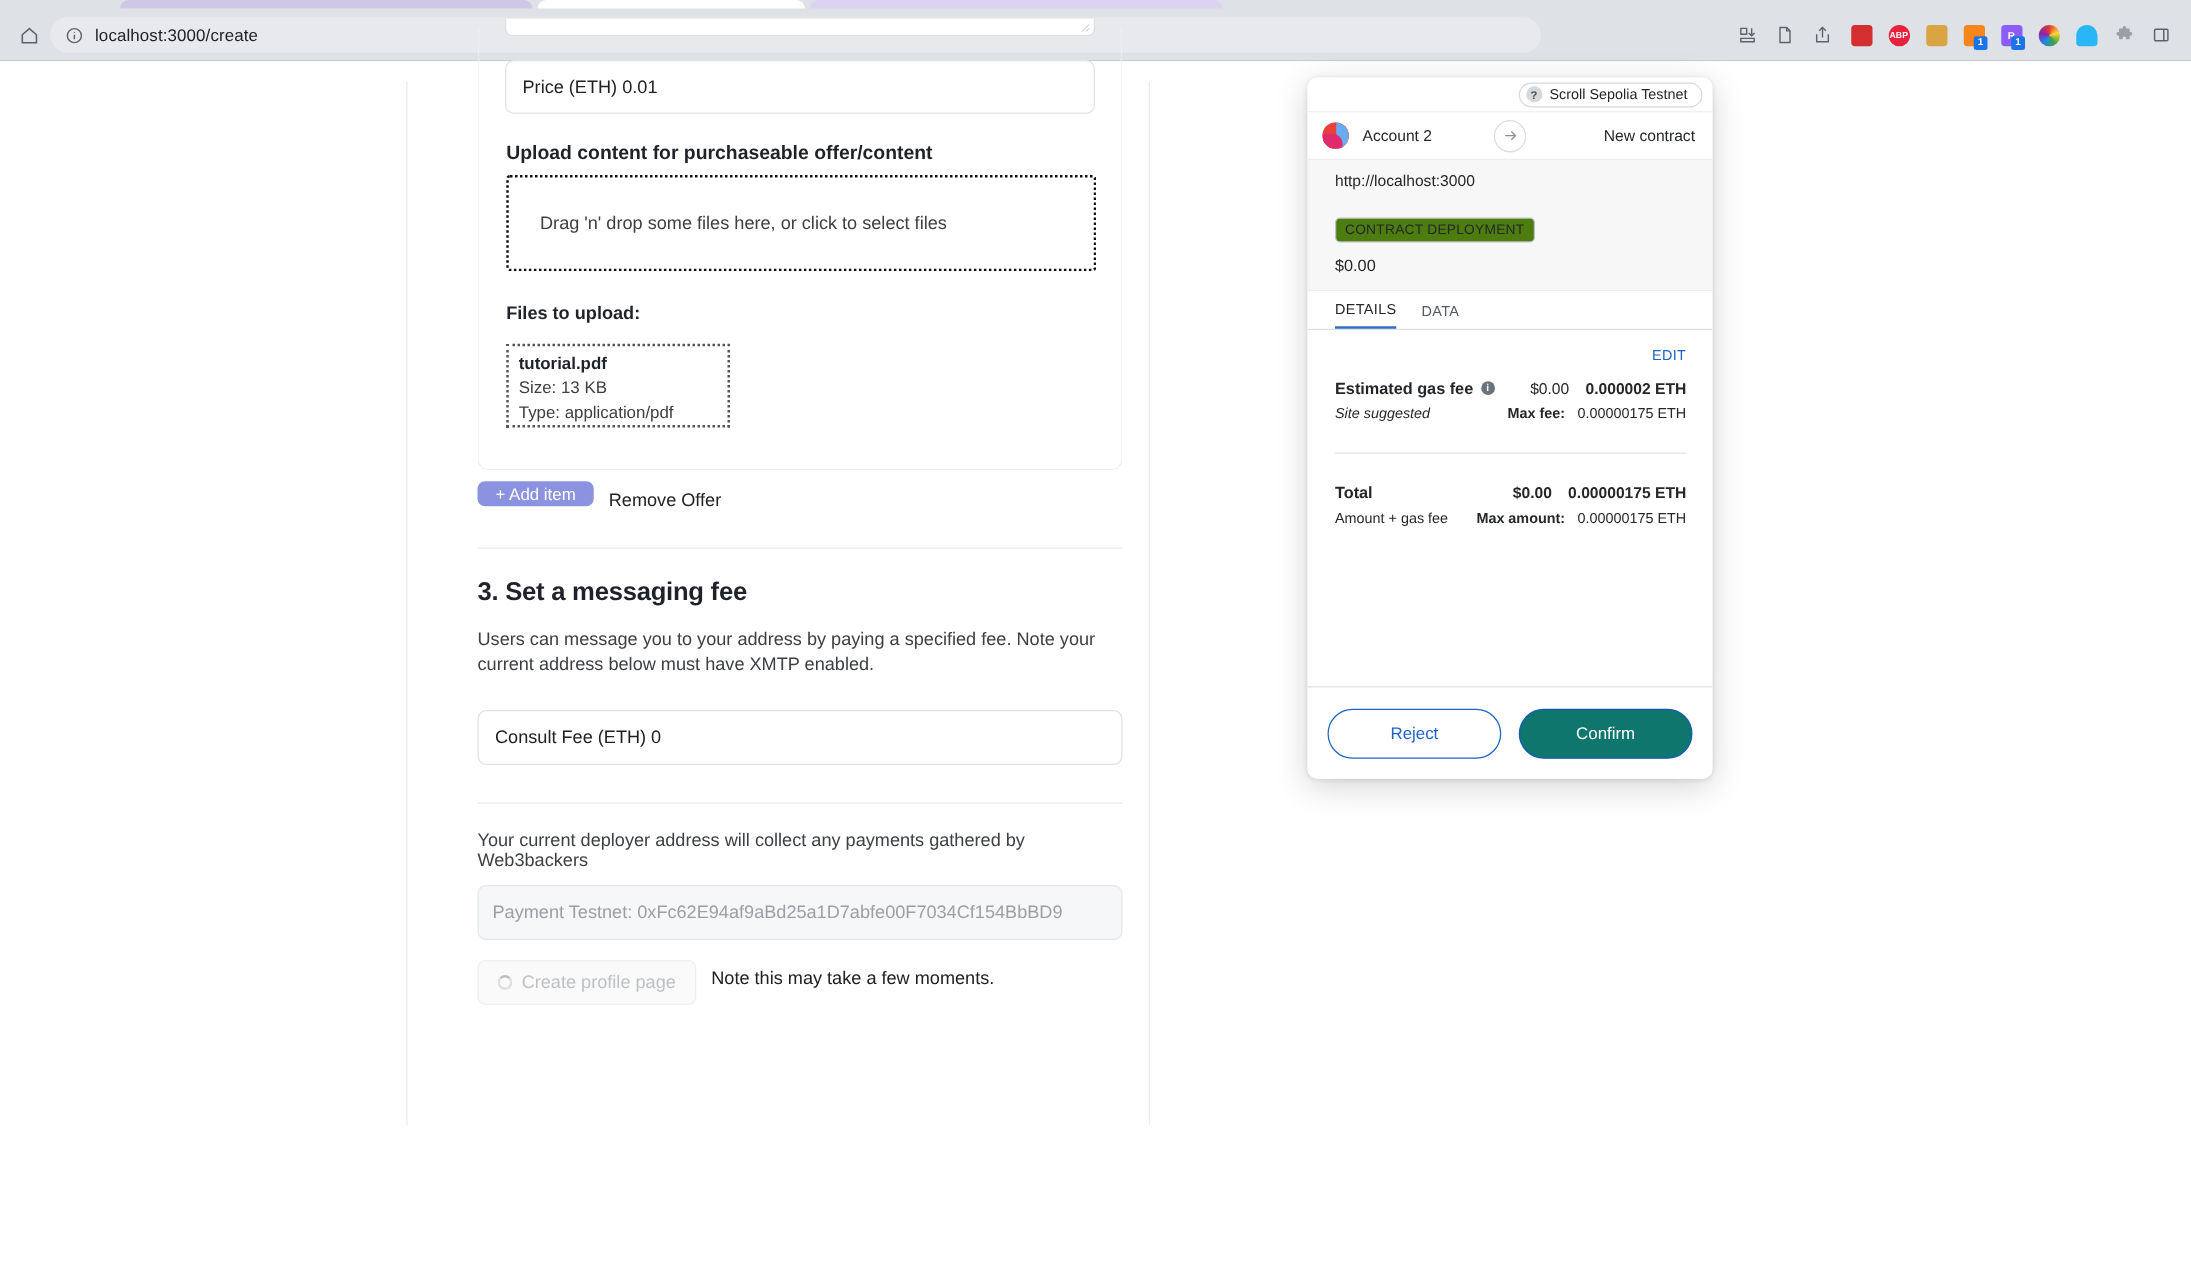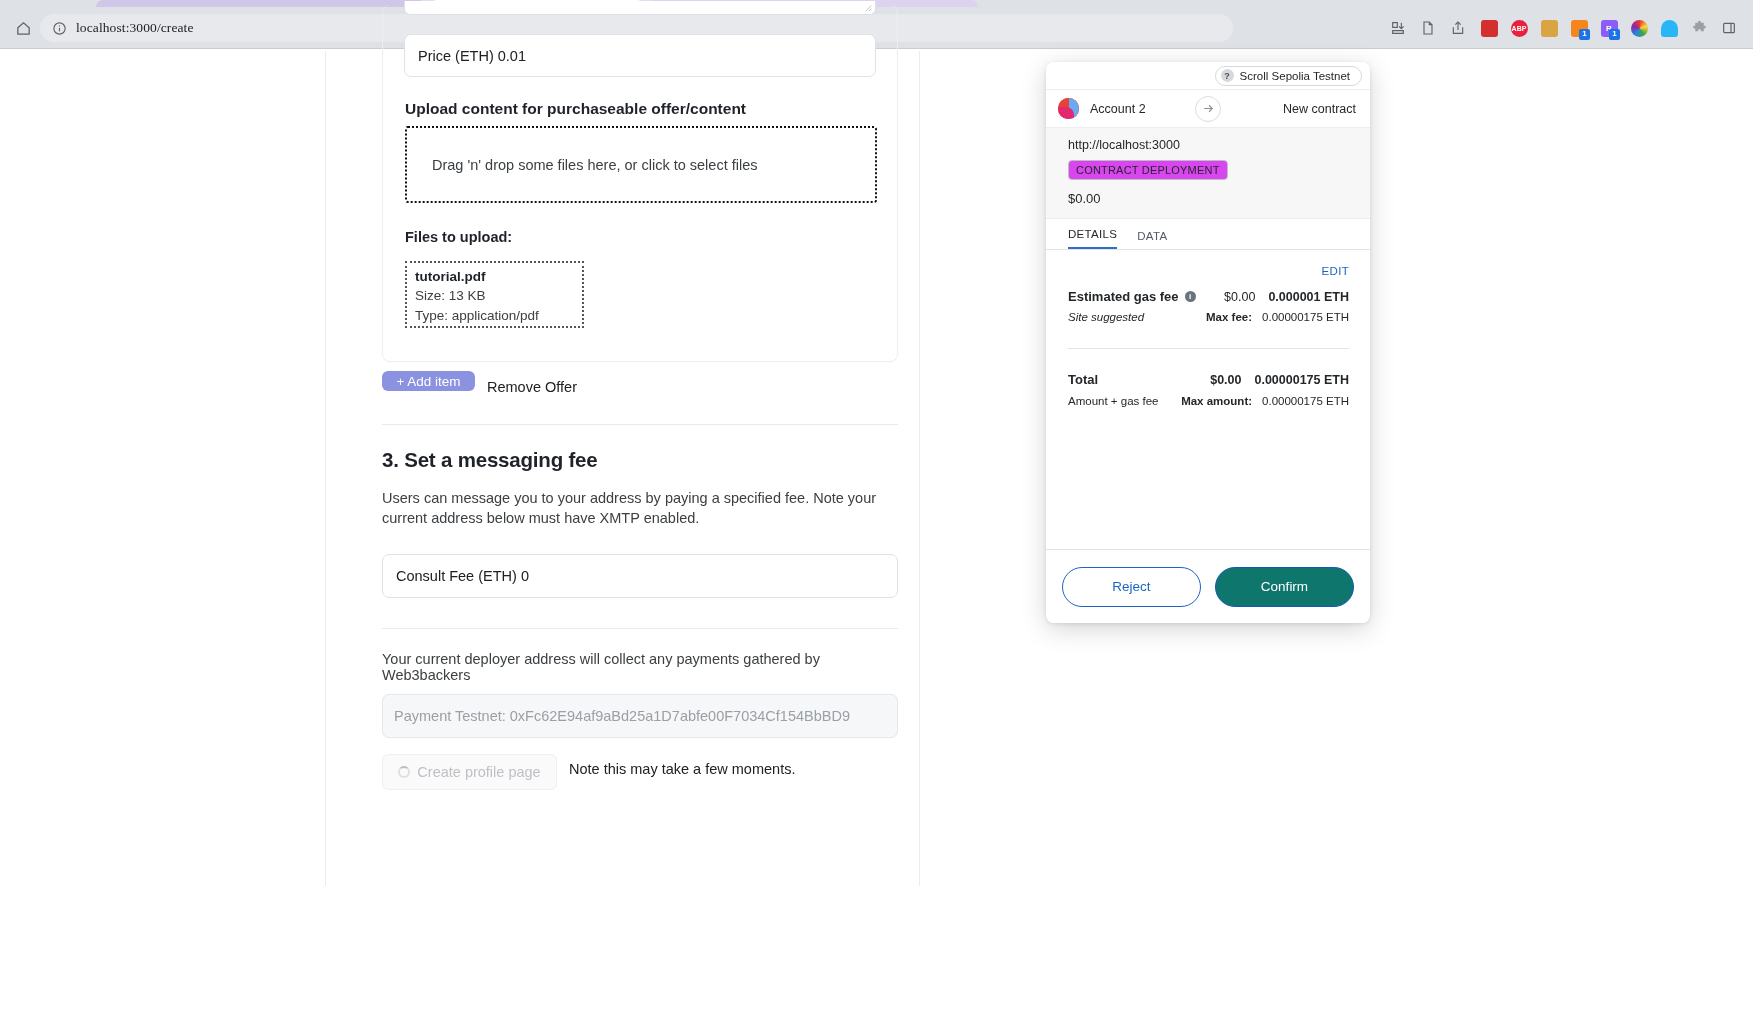--- a/index.html
+++ b/index.html
@@ -21,38 +21,38 @@
   .toolbar { position: absolute; top: 7px; left: 0; width: 1753px; height: 42px; background: #dee1e6; display: flex; align-items: center; }
   .home-btn { width: 34px; height: 30px; margin-left: 6px; display: flex; align-items: center; justify-content: center; border-radius: 6px; cursor: pointer; }
   .home-btn svg { width: 17px; height: 17px; }
 
   .omnibox {
     position: absolute; left: 40px; top: 7px; height: 28px; width: 1193px;
     background: #e7e9ec; border-radius: 14px; display: flex; align-items: center; padding-left: 12px;
     cursor: text;
   }
   .omnibox .info-ic { width: 15px; height: 15px; flex: 0 0 15px; margin-right: 9px; }
-  .omnibox .url-text { font-size: 13.5px; color: #202124; letter-spacing: 0.1px; font-family: Liberation Serif, serif; }
+  .omnibox .url-text { font-size: 13.5px; color: #202124; letter-spacing: 0.1px; }
 
   .tool-icons { position: absolute; right: 0; top: 7px; height: 28px; display: flex; align-items: center; gap: 0; }
   .t-ic { width: 30px; height: 28px; display: flex; align-items: center; justify-content: center; cursor: pointer; }
   .t-ic svg { width: 16px; height: 16px; }
 
   .ext-icons { position: absolute; right: 10px; top: 6px; height: 30px; display: flex; align-items: center; gap: 2px; }
   .ext { width: 28px; height: 30px; display: flex; align-items: center; justify-content: center; position: relative; cursor: pointer; }
   .ext-sq { width: 17px; height: 17px; border-radius: 3px; display: flex; align-items: center; justify-content: center; font-size: 8px; font-weight: bold; color: #fff; }
   .ext-badge { position: absolute; right: 3px; bottom: 3px; background: #1a73e8; color: #fff; font-size: 8px; line-height: 10px; min-width: 11px; height: 11px; border-radius: 2px; text-align: center; font-weight: bold; }
 
   .chrome-bottom-line { position: absolute; top: 48px; left: 0; width: 1753px; height: 1px; background: #c9ccd1; }
 
   
   .page { position: absolute; top: 49px; left: 0; width: 1753px; height: 966px; background: #ffffff; }
 
   .content-shell {
-    position: absolute; left: 325px; top: 2px; width: 595px; min-height: 835px;
+    position: absolute; left: 325px; top: 16px; width: 595px; min-height: 835px;
     background: #ffffff; border-left: 1px solid #ececec; border-right: 1px solid #ececec;
   }
   .card {
     position: absolute; left: 18px; top: -46px; width: 559px;
     background: #fff;
   }
 
   
   .offer-box { position: absolute; left: 38px; top: 0px; width: 516px; border: 1px solid #eceff1; border-radius: 8px; border-top: none; height: 357px; }
 
@@ -155,21 +155,21 @@
     border-radius: 50%; border: 1px solid #dcdcdc; background: #fff;
     display: flex; align-items: center; justify-content: center;
   }
   .arrow-circle svg { width: 13px; height: 13px; }
   .contract-name { position: absolute; right: 14px; font-size: 12.5px; color: #24272a; }
 
   .mm-meta { background: #f7f7f7; padding: 10px 22px 12px 22px; border-bottom: 1px solid #ededed; }
   .mm-origin { font-size: 12.5px; color: #24272a; margin-bottom: 8px; }
   .mm-deploy-badge {
     display: inline-block; border: 1px solid #bbc0c5; border-radius: 4px;
-    padding: 3px 7px; font-size: 11px; color: #24272a; letter-spacing: .2px; background: #d946ef;
+    padding: 3px 7px; font-size: 11px; color: #24272a; letter-spacing: .2px; background: #4d7c0f; margin-top: 14px;
   }
   .mm-amount { font-size: 13px; color: #24272a; margin-top: 11px; font-weight: 400; }
 
   .mm-tabs { height: 31px; display: flex; align-items: flex-end; border-bottom: 1px solid #e2e2e2; padding-left: 22px; gap: 20px; background: #fff; }
   .mm-tab { font-size: 11.5px; color: #535a61; padding-bottom: 7px; cursor: pointer; letter-spacing: .3px; }
   .mm-tab.active { color: #24272a; border-bottom: 2px solid #2c6fc4; font-weight: 400; }
 
   .mm-body { position: relative; height: 278px; background: #fff; padding: 0 22px; }
   .mm-edit { position: absolute; right: 21px; top: 15px; font-size: 11.5px; color: #1c64c4; cursor: pointer; letter-spacing: .3px; }
 
@@ -391,21 +391,21 @@
 
   <div class="mm-body">
     <div class="mm-edit">EDIT</div>
 
     <div class="gas-block">
       <div class="gas-row1">
         <span class="gas-label">Estimated gas fee</span>
         <span class="info-dot">i</span>
         <span class="gas-right">
           <span class="gas-usd">$0.00</span>
-          <span class="gas-eth">0.000001 ETH</span>
+          <span class="gas-eth">0.000002 ETH</span>
         </span>
       </div>
       <div class="gas-row2">
         <span class="gas-sub">Site suggested</span>
         <span class="gas-maxlbl">Max fee:</span>
         <span class="gas-maxval">0.00000175 ETH</span>
       </div>
     </div>
 
     <div class="gas-divider"></div>

